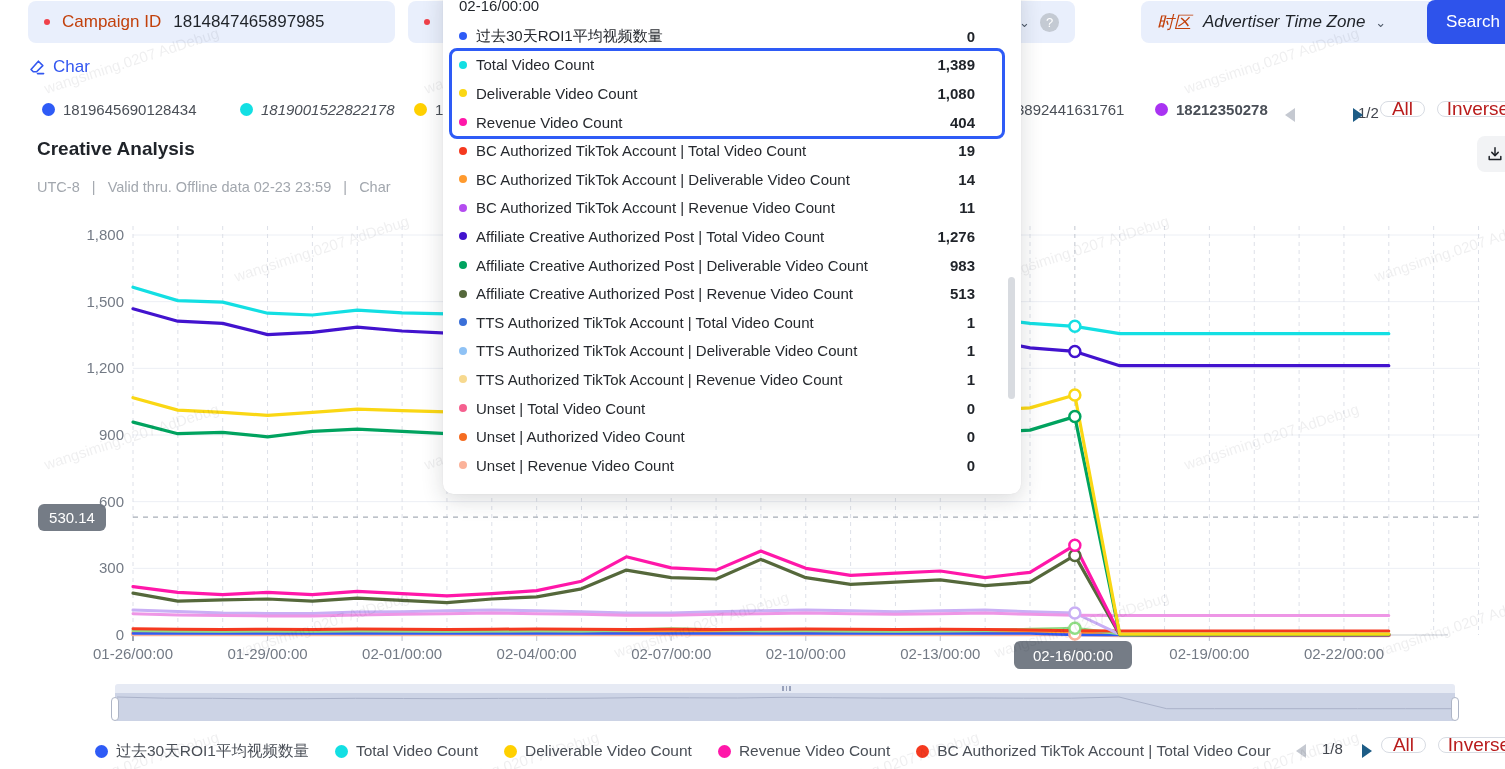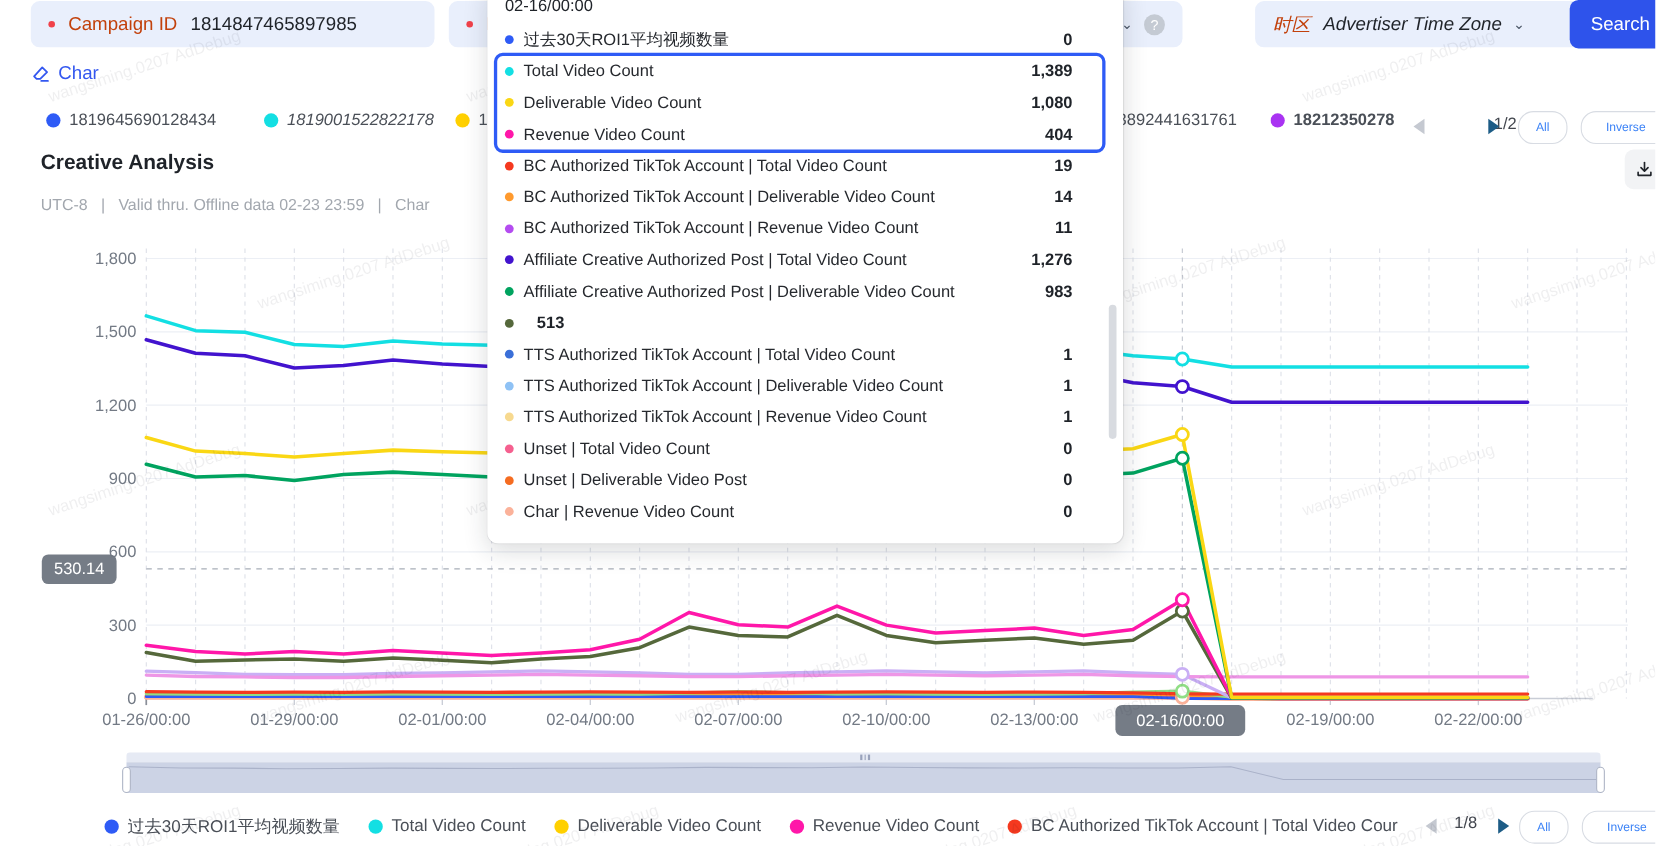--- a/index.html
+++ b/index.html
@@ -21,22 +21,22 @@
          color:#3357f0;font-size:17px;cursor:pointer;}
   
   .lg-item{position:absolute;top:0;display:flex;align-items:center;font-size:15px;color:#4a4f57;white-space:nowrap;}
   .dot{width:13px;height:13px;border-radius:50%;margin-right:8px;flex:0 0 auto;}
   .dot8{width:8px;height:8px;border-radius:50%;margin-right:9px;flex:0 0 auto;}
   .pg-prev{width:0;height:0;border-top:7px solid transparent;border-bottom:7px solid transparent;
            border-right:10px solid #c5c9d1;}
   .pg-next{width:0;height:0;border-top:7px solid transparent;border-bottom:7px solid transparent;
            border-left:10px solid #1d5c86;}
   .pg-num{font-size:15px;color:#42464e;}
-  .pill{position:absolute;height:30px;border:1px solid #d8dce3;border-radius:14px;background:#fff;
-        font-size:11px;color:#3b82f6;display:flex;align-items:center;justify-content:center;box-sizing:border-box;}
+  .pill{position:absolute;height:16px;border:1px solid #d8dce3;border-radius:14px;background:#fff;
+        font-size:19px;color:#b91c1c;display:flex;align-items:center;justify-content:center;box-sizing:border-box;}
   .legend-row{position:absolute;left:0;width:1505px;height:28px;}
   
   .sec-title{position:absolute;left:37px;top:138px;font-size:19px;font-weight:700;color:#1f2329;}
   .sec-meta{position:absolute;left:37px;top:179px;font-size:14.5px;color:#a2a7ae;white-space:pre;}
   .dl-btn{position:absolute;left:1477px;top:136px;width:36px;height:36px;border-radius:8px;background:#f2f3f5;
         border:none;display:flex;align-items:center;justify-content:center;}
   
   #chart-layer{position:absolute;left:0;top:0;width:1505px;height:769px;z-index:2;pointer-events:none;}
   .axis-badge{position:absolute;background:rgba(110,117,128,.95);color:#fff;border-radius:6px;
         font-size:15px;display:flex;align-items:center;justify-content:center;z-index:3;}
@@ -361,20 +361,21 @@
           <span class="t-label">Affiliate Creative Authorized Post | Total Video Count</span>
           <span class="t-value">1,276</span>
         </div>
         <div class="t-row">
           <span class="dot8" style="background: rgb(0, 163, 95);"></span>
           <span class="t-label">Affiliate Creative Authorized Post | Deliverable Video Count</span>
           <span class="t-value">983</span>
         </div>
         <div class="t-row">
           <span class="dot8" style="background: rgb(85, 104, 59);"></span>
+          <span class="t-label">Affiliate Creative Authorized Post | Revenue Video Count</span>
           <span class="t-value">513</span>
         </div>
         <div class="t-row">
           <span class="dot8" style="background: rgb(58, 111, 216);"></span>
           <span class="t-label">TTS Authorized TikTok Account | Total Video Count</span>
           <span class="t-value">1</span>
         </div>
         <div class="t-row">
           <span class="dot8" style="background: rgb(143, 194, 245);"></span>
           <span class="t-label">TTS Authorized TikTok Account | Deliverable Video Count</span>
@@ -385,25 +386,25 @@
           <span class="t-label">TTS Authorized TikTok Account | Revenue Video Count</span>
           <span class="t-value">1</span>
         </div>
         <div class="t-row">
           <span class="dot8" style="background: rgb(245, 96, 143);"></span>
           <span class="t-label">Unset | Total Video Count</span>
           <span class="t-value">0</span>
         </div>
         <div class="t-row">
           <span class="dot8" style="background: rgb(245, 108, 33);"></span>
-          <span class="t-label">Unset | Deliverable Video Post</span>
+          <span class="t-label">Unset | Authorized Video Count</span>
           <span class="t-value">0</span>
         </div>
         <div class="t-row">
           <span class="dot8" style="background: rgb(251, 178, 154);"></span>
-          <span class="t-label">Char | Revenue Video Count</span>
+          <span class="t-label">Unset | Revenue Video Count</span>
           <span class="t-value">0</span>
         </div>
       </div>
     <div class="t-scroll" style="top:293px;height:122px;"></div>
   </div>
 
 </div>
 
 </body></html>

